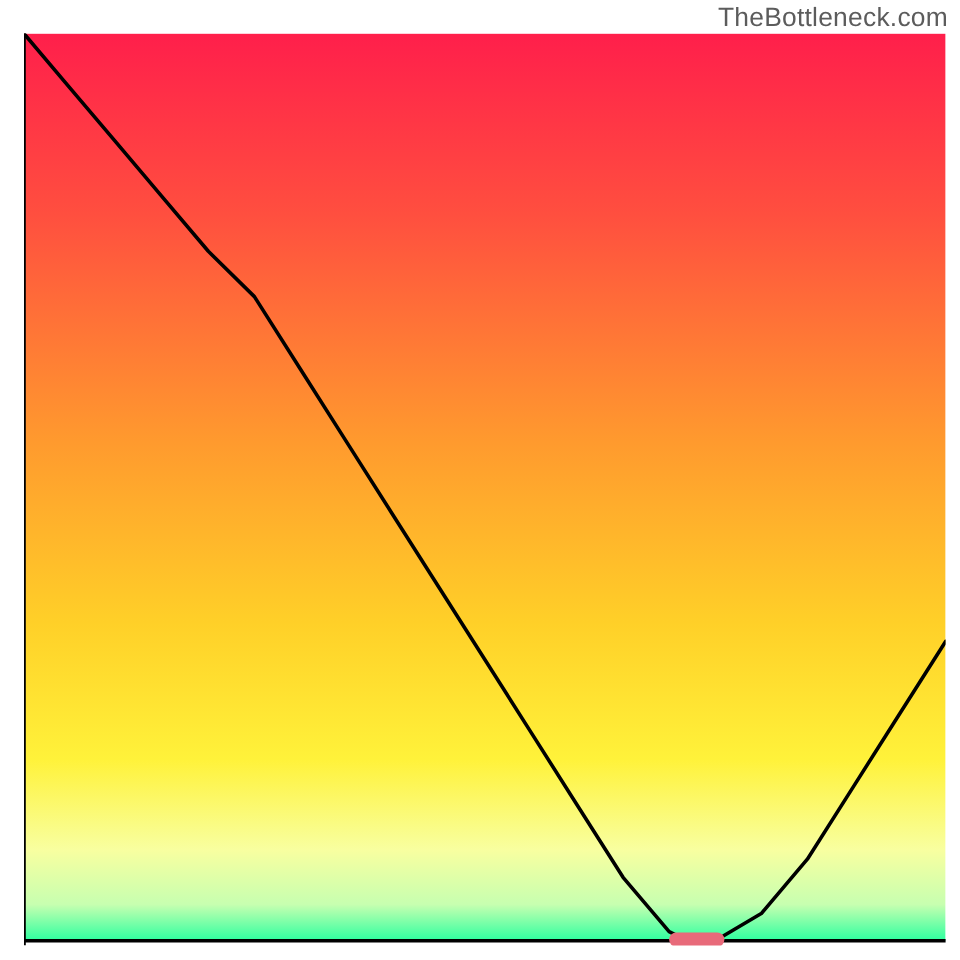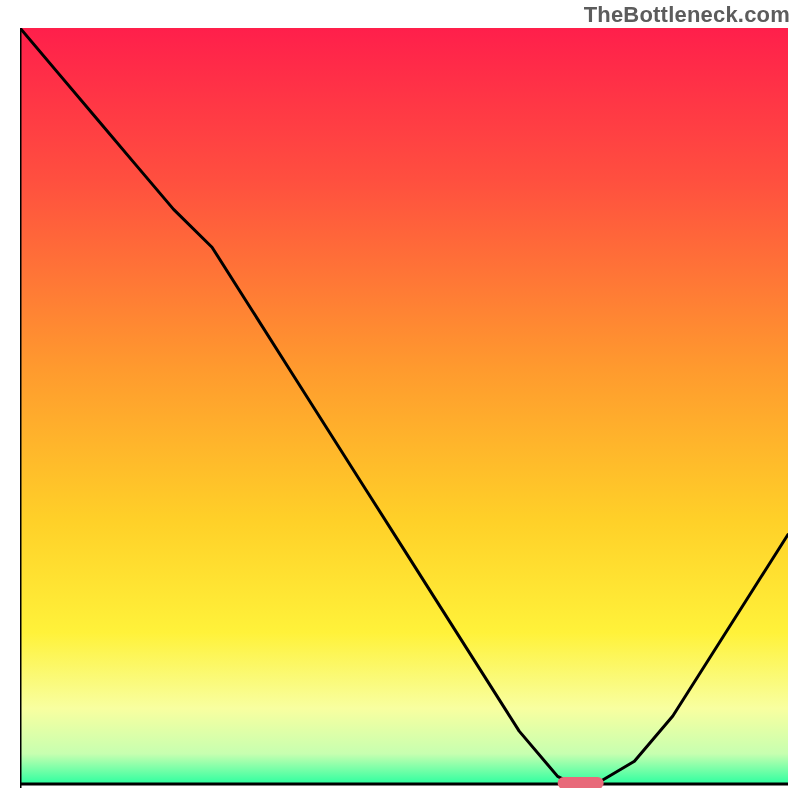--- a/index.html
+++ b/index.html
@@ -14,21 +14,21 @@
   .wrap {
     position: relative;
     width: 800px;
     height: 800px;
   }
   .watermark {
     position: absolute;
     top: 2px;
     right: 10px;
     font-size: 22px;
-    font-weight: 700;
+    font-weight: 400;
     color: #5c5c5c;
     letter-spacing: 0.2px;
     pointer-events: none;
   }
   .plot-area {
     position: absolute;
     left: 20px;
     top: 28px;
     width: 768px;
     height: 760px;

